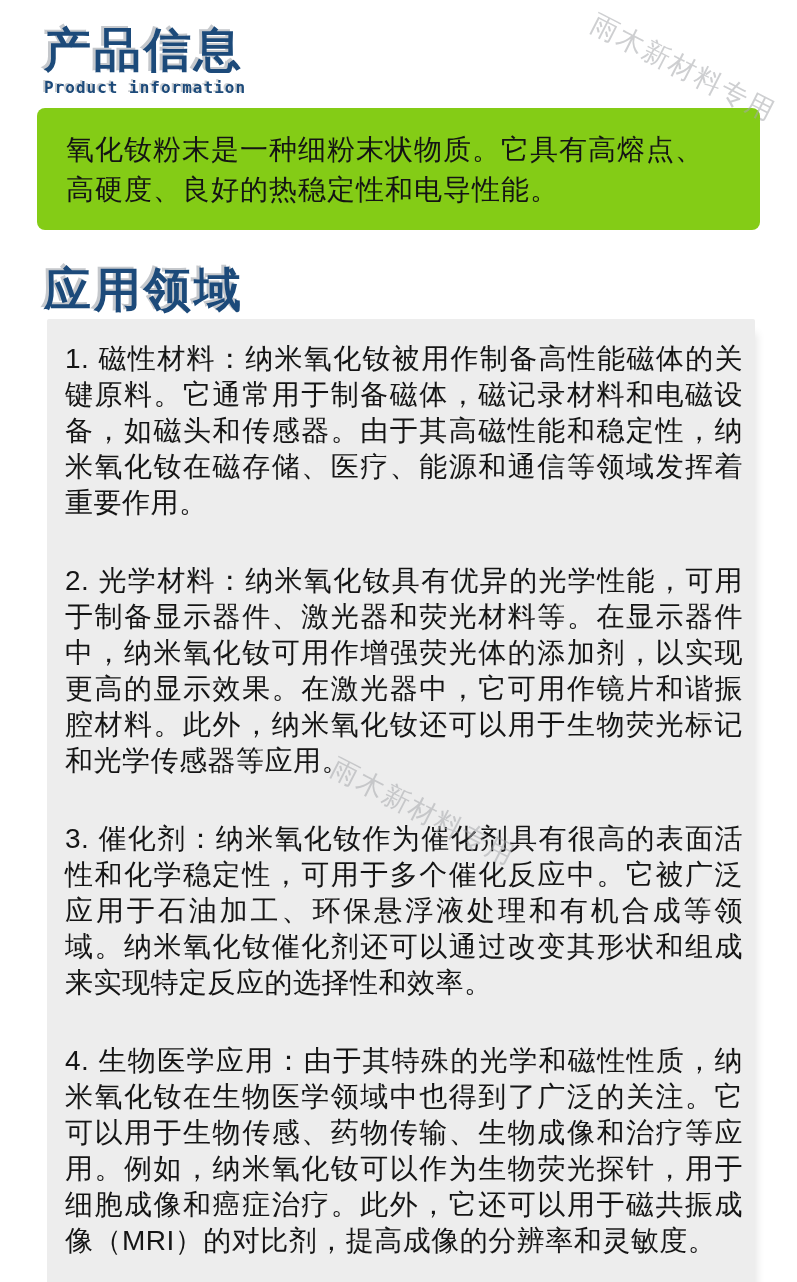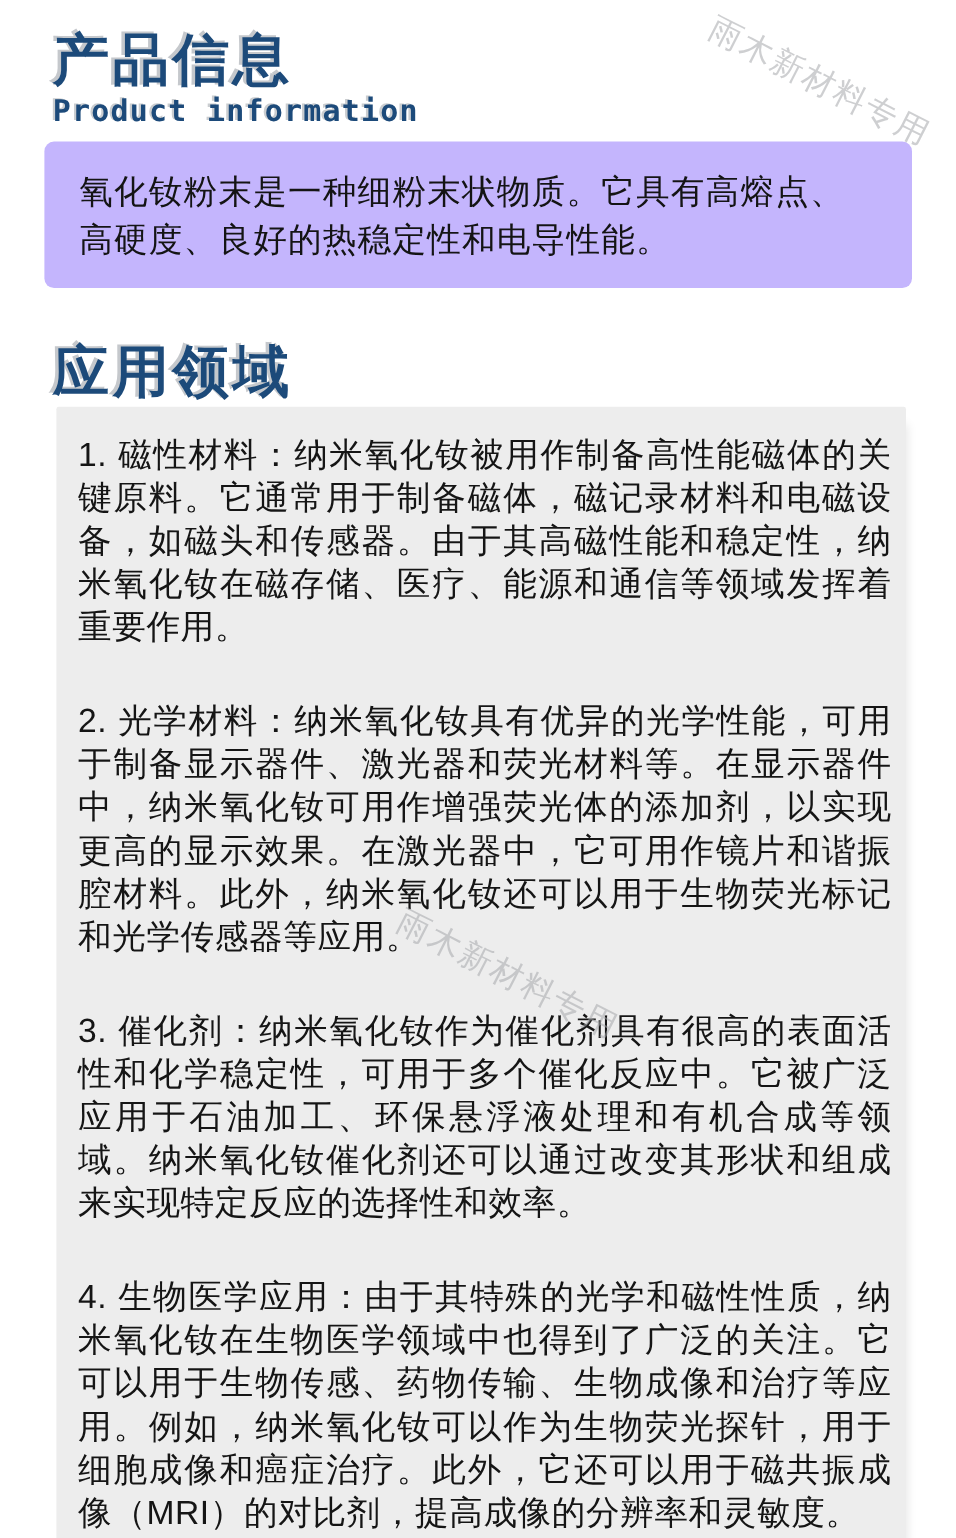--- a/index.html
+++ b/index.html
@@ -34,37 +34,37 @@
   .sec-header .cn {
     font-size: 47px;
     font-weight: bold;
     color: #1c4a7a;
     letter-spacing: 3px;
     line-height: 1.1;
     text-shadow: -3px -2px 0 rgba(150, 155, 162, 0.55);
   }
   .sec-header .en {
     font-family: "DejaVu Sans Mono", monospace;
-    font-size: 25px;
+    font-size: 16px;
     font-weight: bold;
     color: #1c4a7a;
     letter-spacing: 1px;
     margin-top: 3px;
     line-height: 1.1;
     text-shadow: -2px -1px 0 rgba(150, 155, 162, 0.5);
   }
   .hdr-product { padding-top: 24px; }
-  .hdr-application { margin-top: 44px; }
+  .hdr-application { margin-top: 34px; }
 
   
   .orange-card {
     width: 723px;
     margin: 12px 0 0 37px;
     min-height: 122px;
-    background: #c4b5fd;
+    background: #84cc16;
     border-radius: 8px;
     padding: 22px 30px 20px 29px;
     font-size: 28px;
     line-height: 40px;
     color: #141414;
     letter-spacing: 1px;
   }
 
   
   .gray-card {

